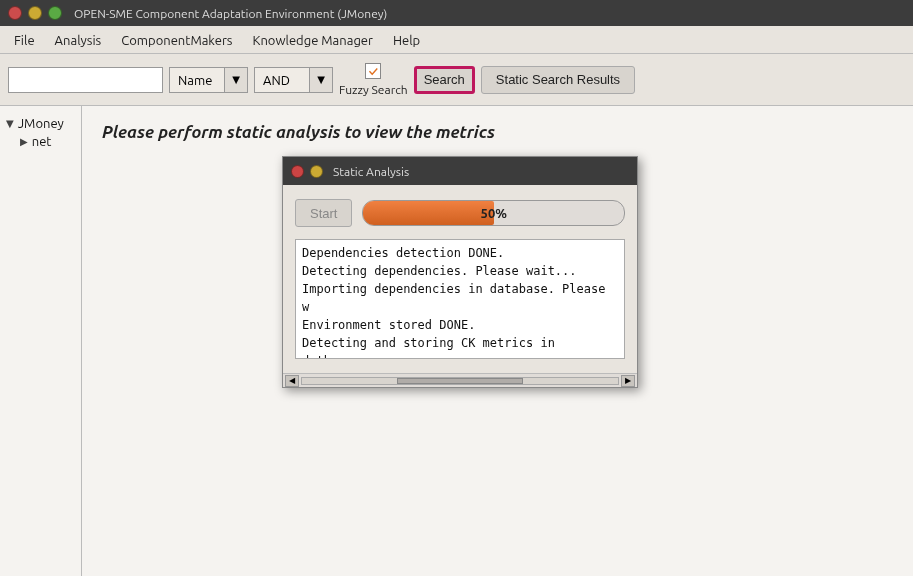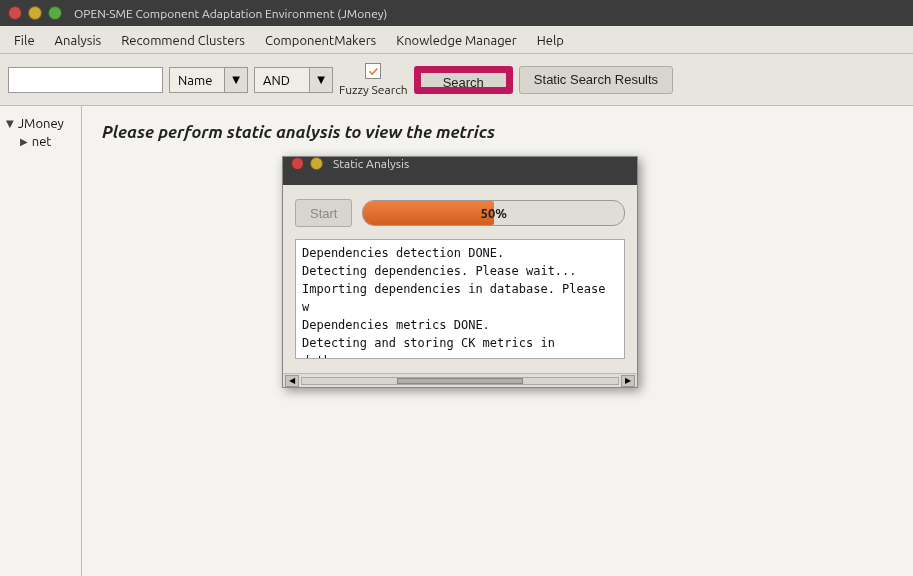--- a/index.html
+++ b/index.html
@@ -122,23 +122,23 @@
       font-size: 13px;
       color: #e07020;
       font-weight: bold;
     }
     .fuzzy-label {
       font-size: 12px;
       color: #222;
     }
     .search-btn {
       height: 28px;
-      padding: 2px 22px;
+      padding: 2px 7px;
       background: #d8d4ce;
-      border: 7px solid #be185d;
+      border: 3px solid #be185d;
       border-radius: 3px;
       cursor: pointer;
       font-size: 13px;
       color: #222;
     }
     .reset-btn {
       height: 28px;
       padding: 2px 14px;
       background: #d8d4ce;
       border: 1px solid #aaa;
@@ -198,21 +198,21 @@
       left: 200px;
       width: 356px;
       background: #e8e4de;
       border: 1px solid #888;
       box-shadow: 3px 3px 10px rgba(0,0,0,0.4);
     }
     #dialog-titlebar {
       background: #3c3c3c;
       height: 28px;
       display: flex;
-      align-items: flex-start;
+      align-items: center;
       padding: 0 8px;
       gap: 6px;
     }
     .dialog-btn {
       width: 13px;
       height: 13px;
       border-radius: 50%;
       border: 1px solid rgba(0,0,0,0.4);
     }
     .dialog-btn.close { background: #cc4444; }
@@ -318,21 +318,20 @@
 <div id="titlebar">
   <span class="title-btn close"></span>
   <span class="title-btn min"></span>
   <span class="title-btn max"></span>
   <span id="titlebar-text">OPEN-SME Component Adaptation Environment (JMoney)</span>
 </div>
 
 <div id="menubar">
   <span class="menu-item">File</span>
   <span class="menu-item">Analysis</span>
-  <span class="menu-item">Recommend Clusters</span>
   <span class="menu-item">ComponentMakers</span>
   <span class="menu-item">Knowledge Manager</span>
   <span class="menu-item">Help</span>
 </div>
 
 <div id="toolbar">
   <input type="text" id="search-field" style="">
   <div class="dropdown-combo">
     <span class="dropdown-label">Name</span>
     <span class="dropdown-arrow">▼</span>
@@ -378,21 +377,21 @@
           <button id="start-btn">Start</button>
           <div id="progress-bar-container">
             <div id="progress-bar-fill" style="width: 50%"></div>
             <div id="progress-text">50%</div>
           </div>
         </div>
         <div id="log-area">
           <div>Dependencies detection DONE.</div>
           <div>Detecting dependencies. Please wait...</div>
           <div>Importing dependencies in database. Please w</div>
-          <div>Dependencies metrics DONE.</div>
+          <div>Environment stored DONE.</div>
           <div>Detecting and storing CK metrics in datbase.</div>
         </div>
       </div>
       <div id="dialog-scrollbar">
         <span class="scroll-arrow">◀</span>
         <div class="scroll-track">
           <div class="scroll-thumb" style="left: 30%; width: 40%;"></div>
         </div>
         <span class="scroll-arrow">▶</span>
       </div>

